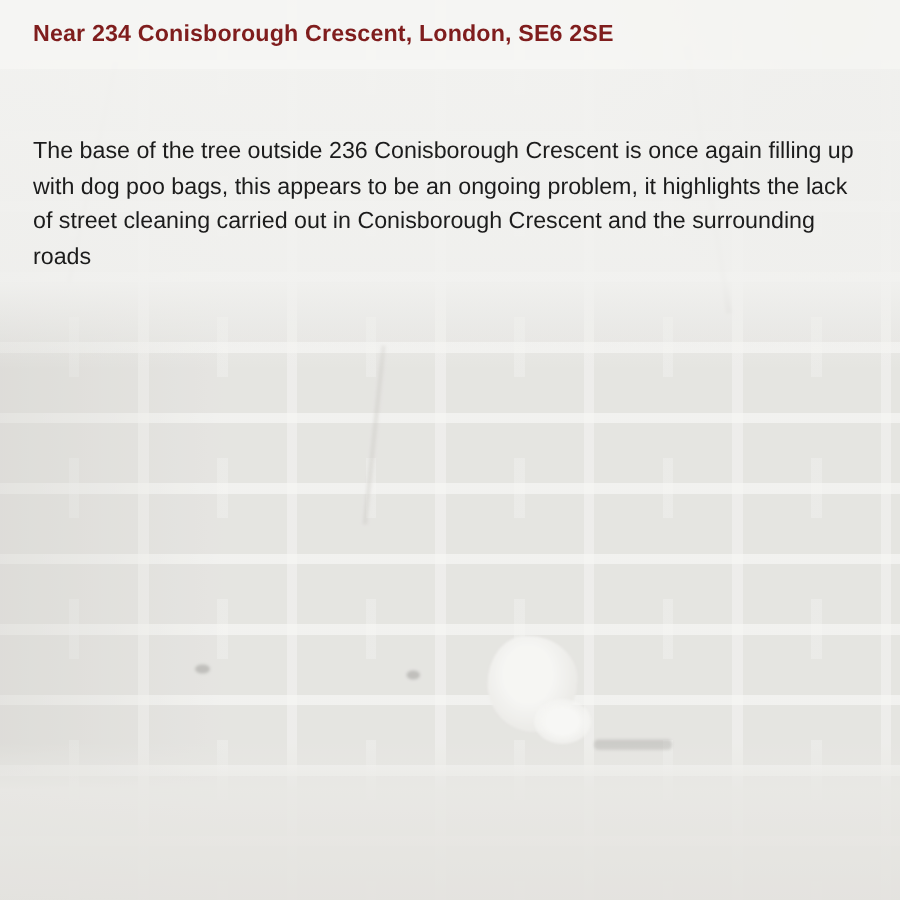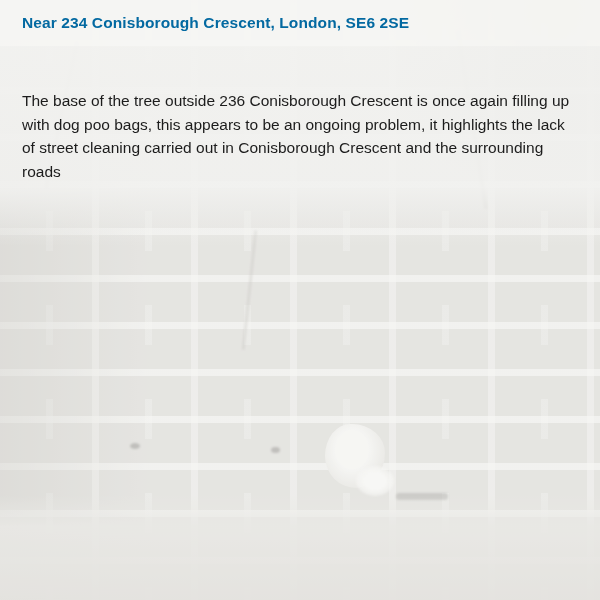--- a/index.html
+++ b/index.html
@@ -112,21 +112,21 @@
     height: 46px;
     background: rgba(247,247,245,0.92);
     display: flex;
     align-items: center;
     padding: 0 0 0 22px;
     box-sizing: border-box;
   }
   .header-title {
     font-size: 15.5px;
     font-weight: bold;
-    color: #0369a1;
+    color: #7f1d1d;
     letter-spacing: 0.1px;
     white-space: nowrap;
   }
 
   
   .body-panel {
     position: absolute;
     left: 0; right: 0; top: 46px;
     padding: 43px 22px 18px 22px;
     box-sizing: border-box;

